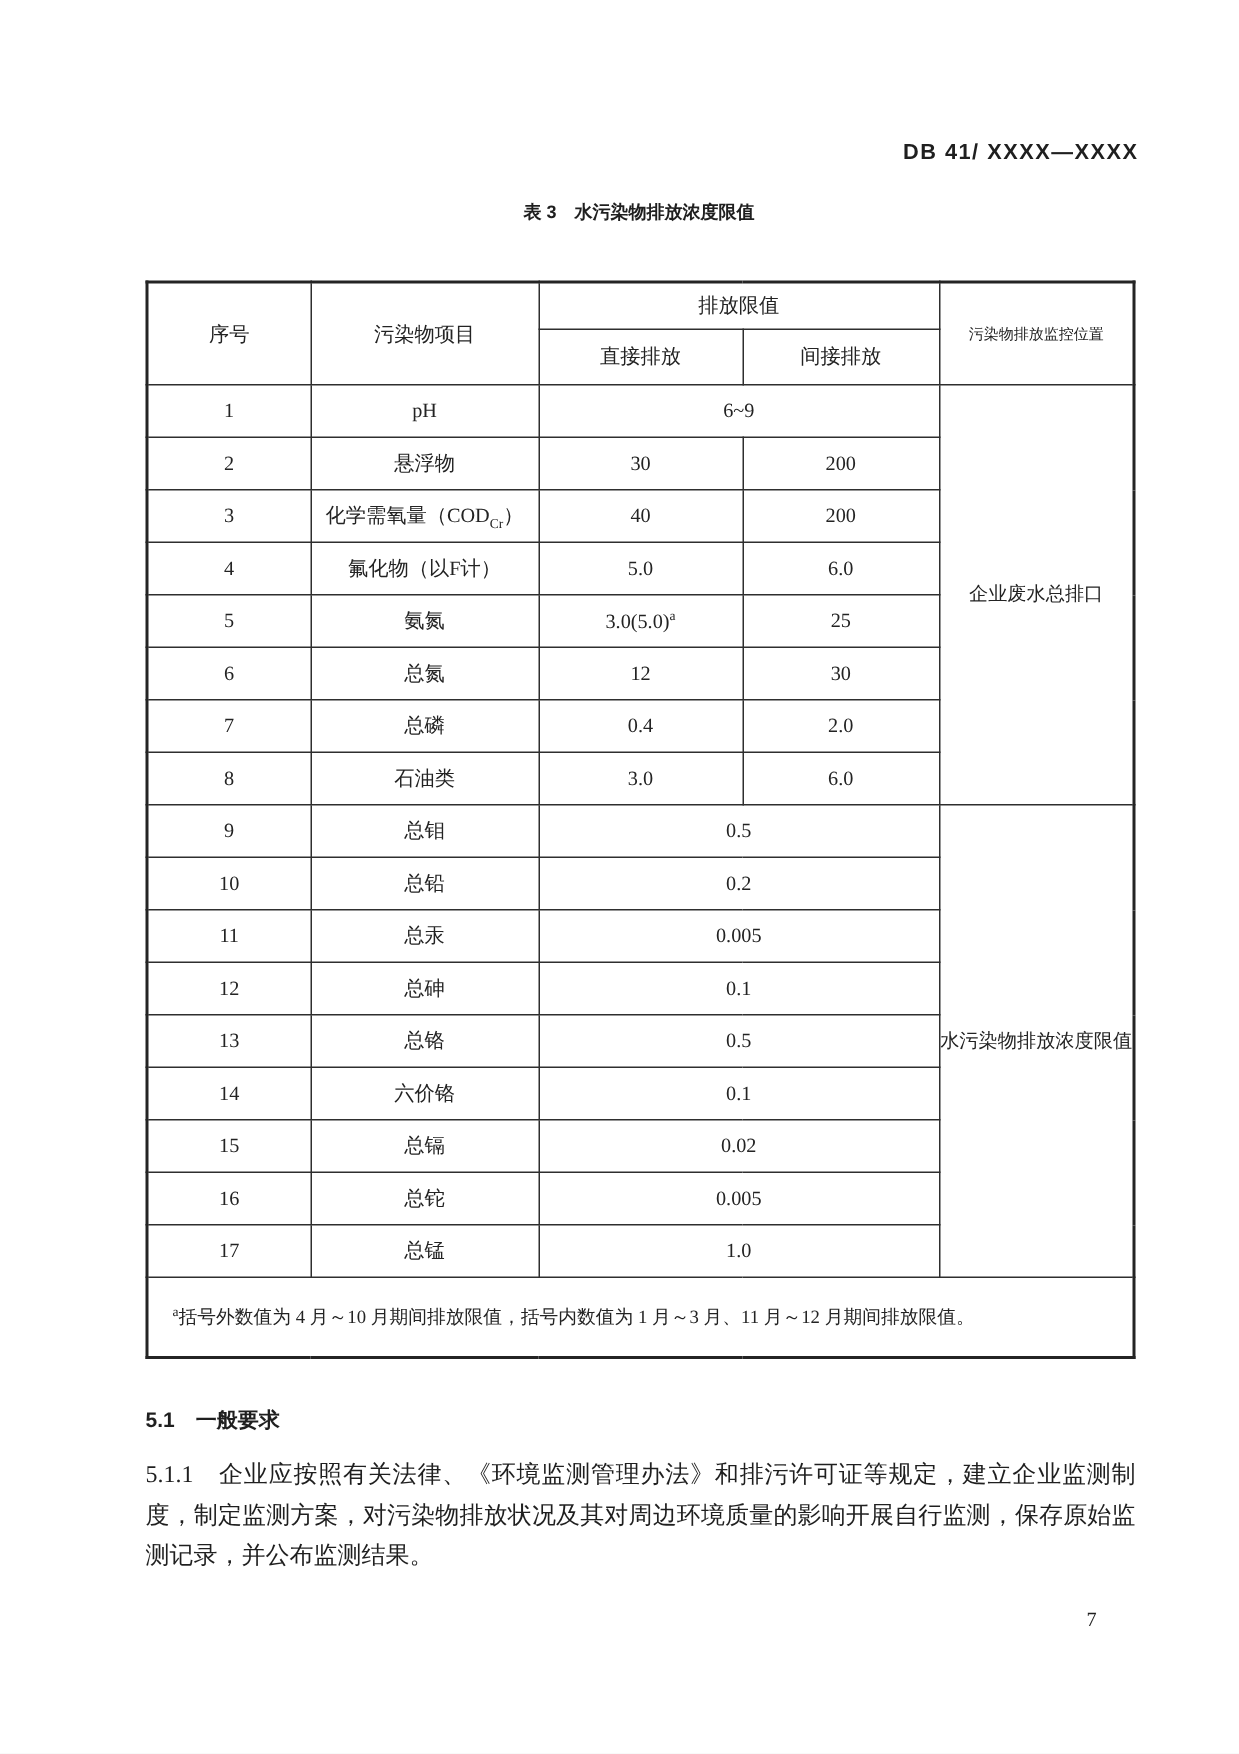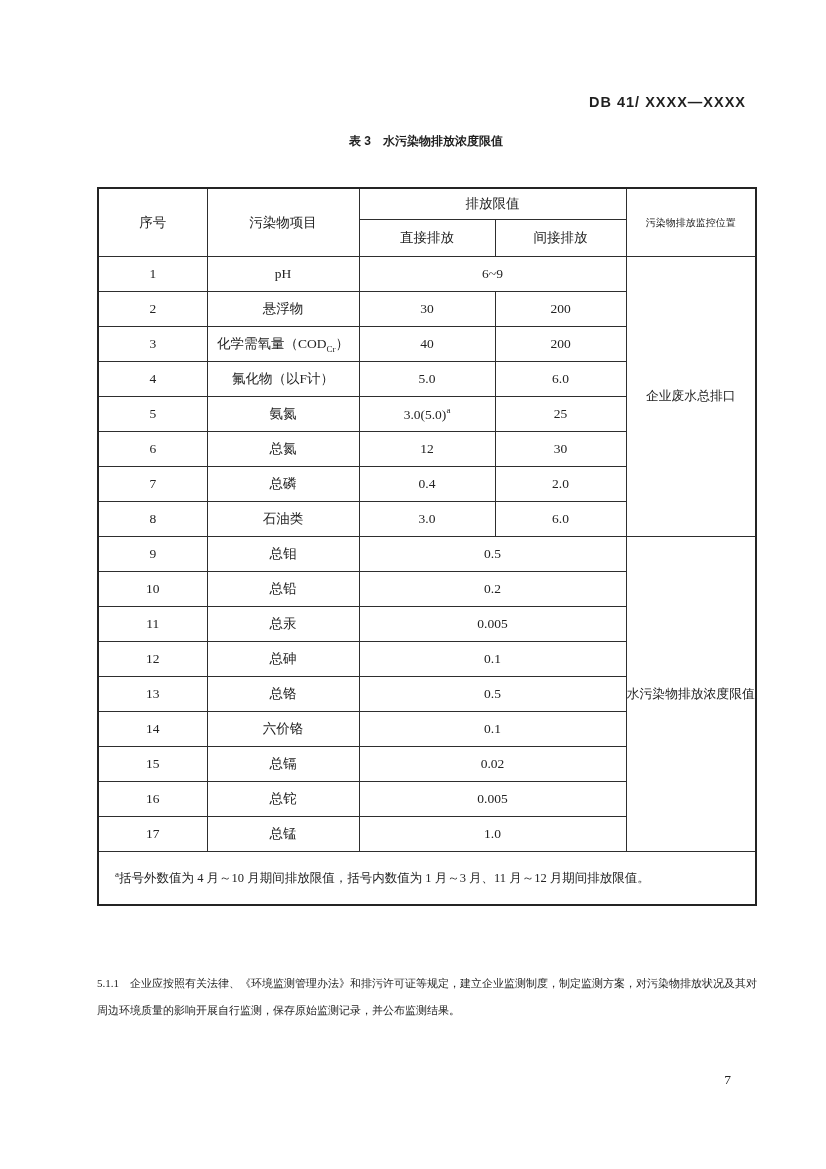--- a/index.html
+++ b/index.html
@@ -6,21 +6,21 @@
   body{background:#e8e8e8;}
   .page{
     position:relative;
     width:826px;height:1169px;
     background:#ffffff;
     font-family:"Liberation Serif","DejaVu Serif",serif;
     color:#1f1f1f;
     overflow:hidden;
   }
   .doc-number{
-    position:absolute;top:94px;left:88px;width:658px;
+    position:absolute;top:94px;left:101px;width:658px;
     text-align:right;font-weight:bold;font-size:14.5px;
     letter-spacing:1px;
     font-family:"Liberation Sans","DejaVu Sans",sans-serif;
   }
   .table-title{
     position:absolute;top:133px;left:97px;width:658px;
     text-align:center;font-weight:bold;font-size:12px;
     font-family:"Liberation Sans","DejaVu Sans",sans-serif;
   }
   .unit-note{
@@ -55,21 +55,21 @@
     font-weight:bold;font-size:14.5px;
     font-family:"Liberation Sans","DejaVu Sans",sans-serif;
   }
   .heading-51{
     position:absolute;top:938px;left:97px;width:658px;
     font-weight:bold;font-size:14px;
     font-family:"Liberation Sans","DejaVu Sans",sans-serif;
   }
   .para{
     position:absolute;left:97px;width:660px;
-    font-size:11px;line-height:27px;
+    font-size:16px;line-height:27px;
     text-align:justify;
   }
   .para-511{top:970px;}
   .para-512{top:1037px;}
   .page-number{
     position:absolute;top:1072px;right:95px;
     font-size:13.5px;
   }
 </style>
 </head>
@@ -199,19 +199,20 @@
         </tr>
       </tbody>
     <tbody>
       <tr class="footnote-row">
         <td colspan="5"><sup>a</sup><span>括号外数值为 4 月～10 月期间排放限值，括号内数值为 1 月～3 月、11 月～12 月期间排放限值。</span></td>
       </tr>
     </tbody>
   </table>
 
 
+  <div class="heading-51">5.1　一般要求</div>
 
   <div class="para para-511">5.1.1　企业应按照有关法律、《环境监测管理办法》和排污许可证等规定，建立企业监测制度，制定监测方案，对污染物排放状况及其对周边环境质量的影响开展自行监测，保存原始监测记录，并公布监测结果。</div>
 
 
   <div class="page-number">7</div>
 
 </div>
 
 </body></html>

